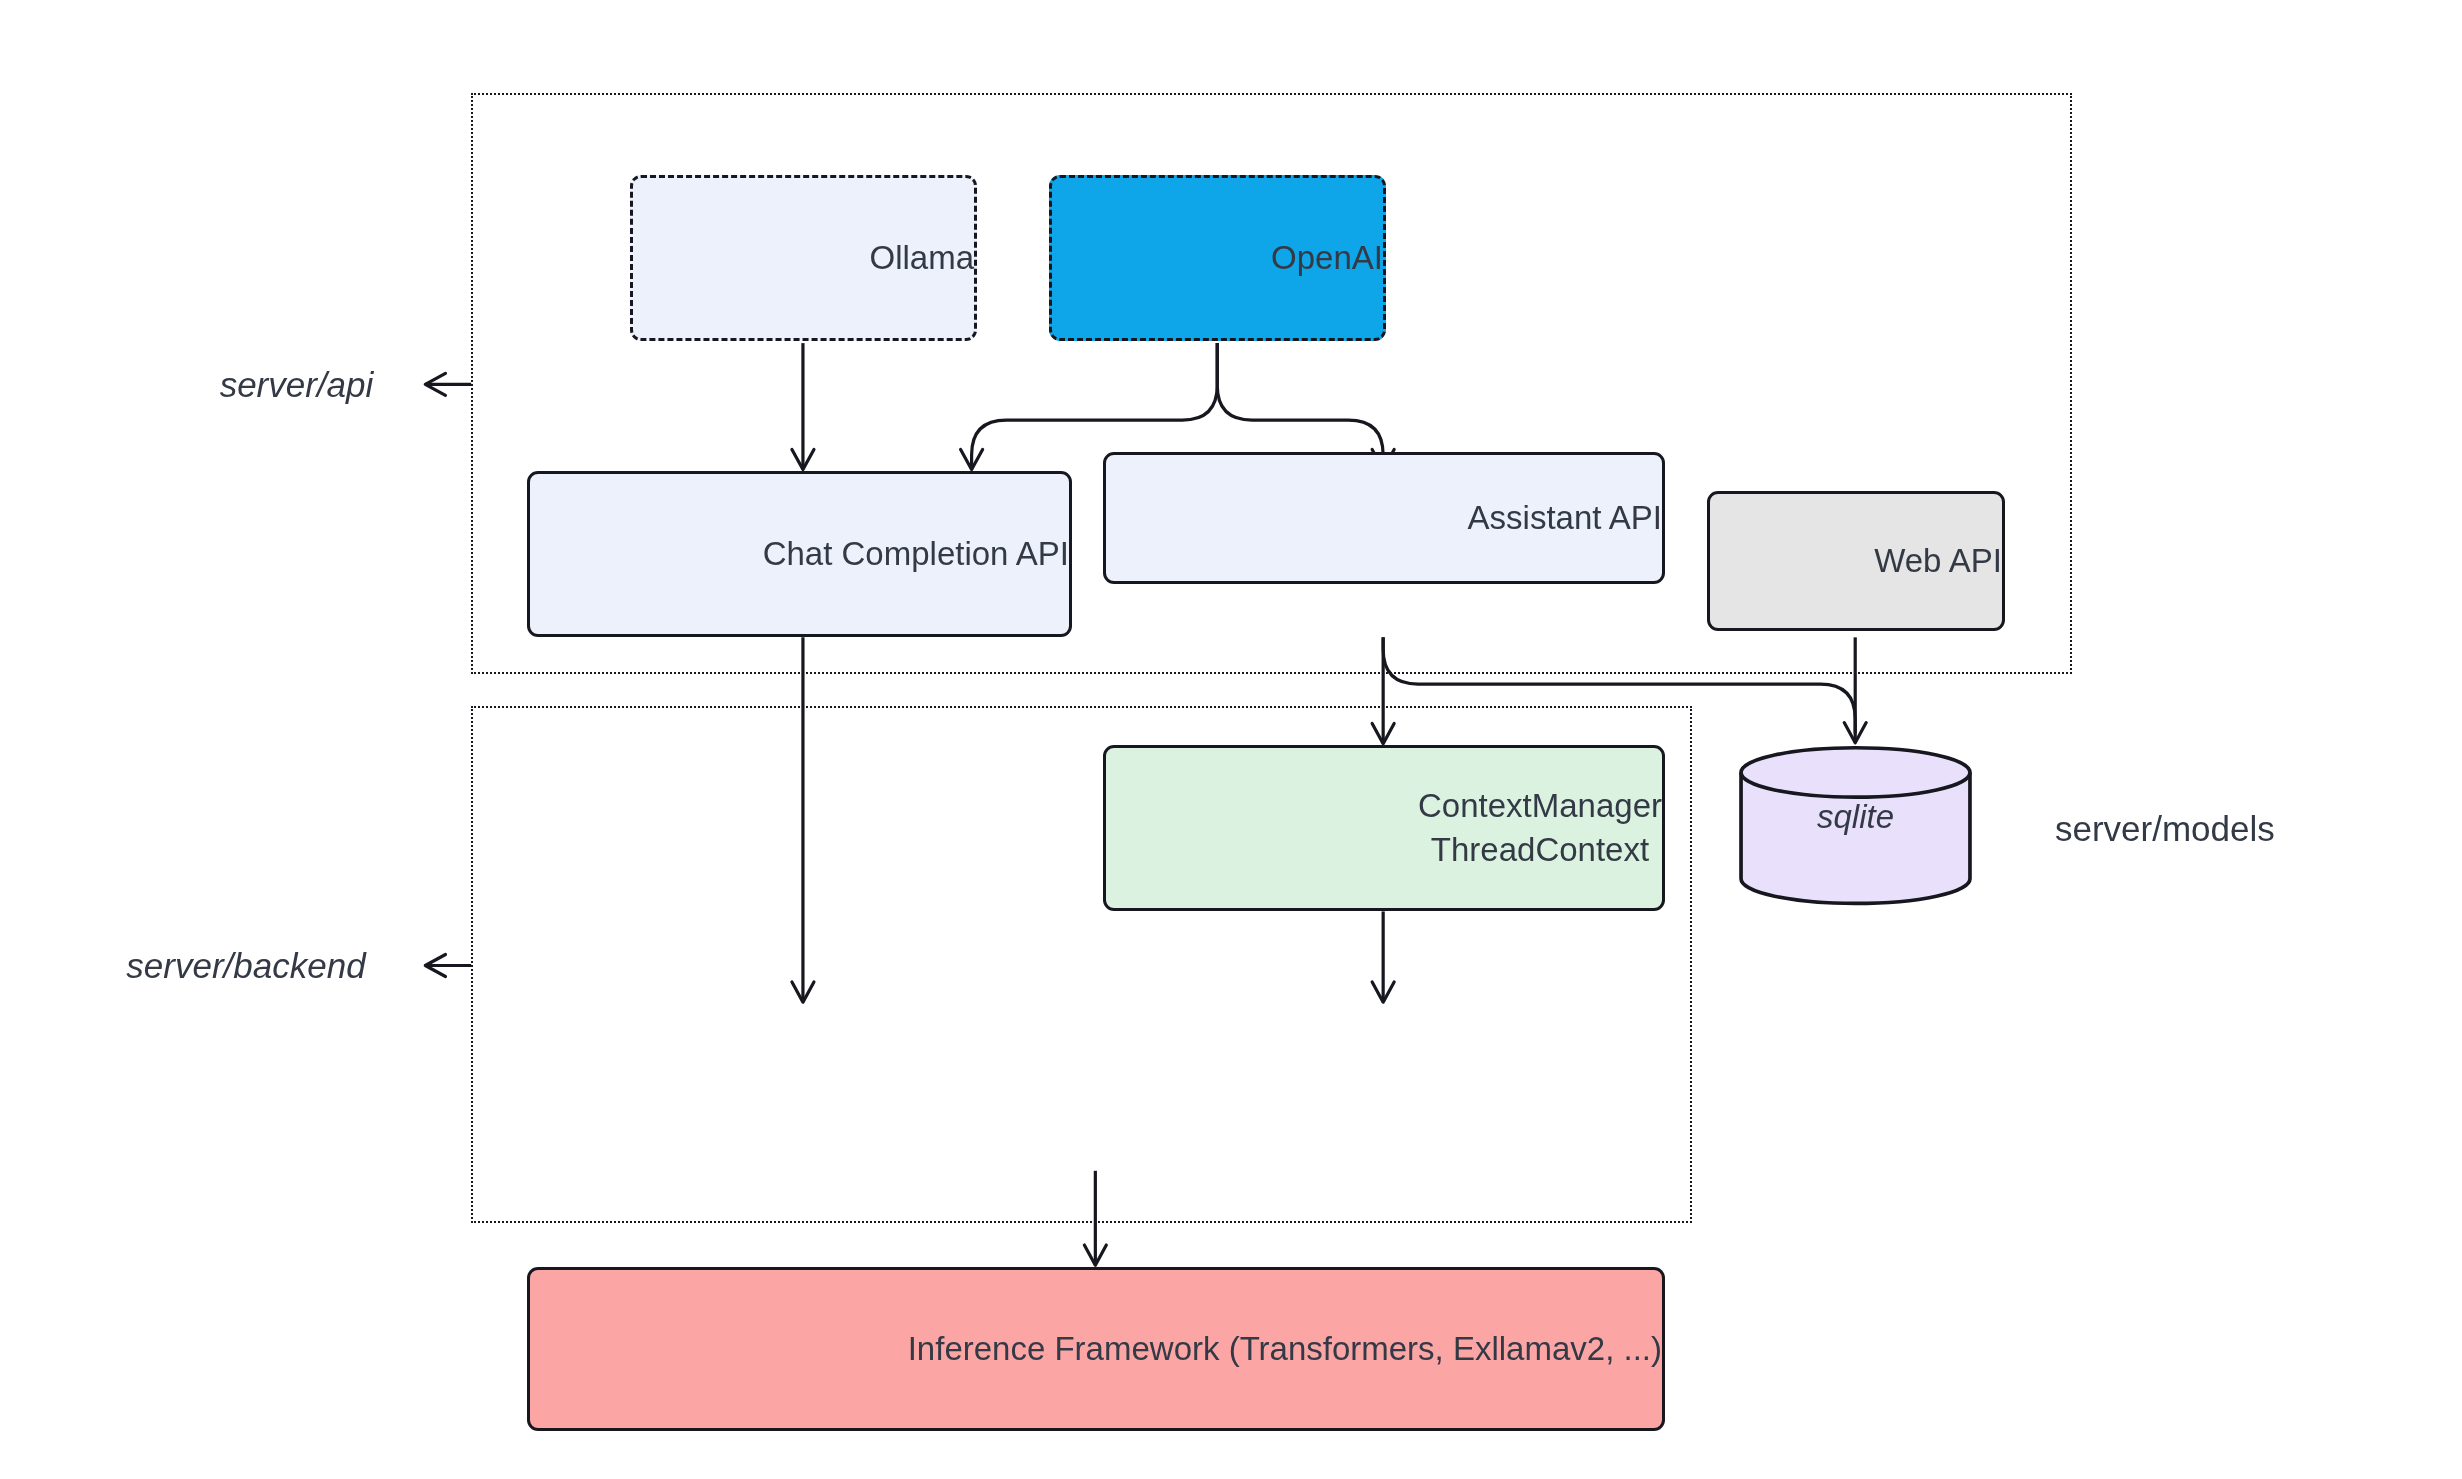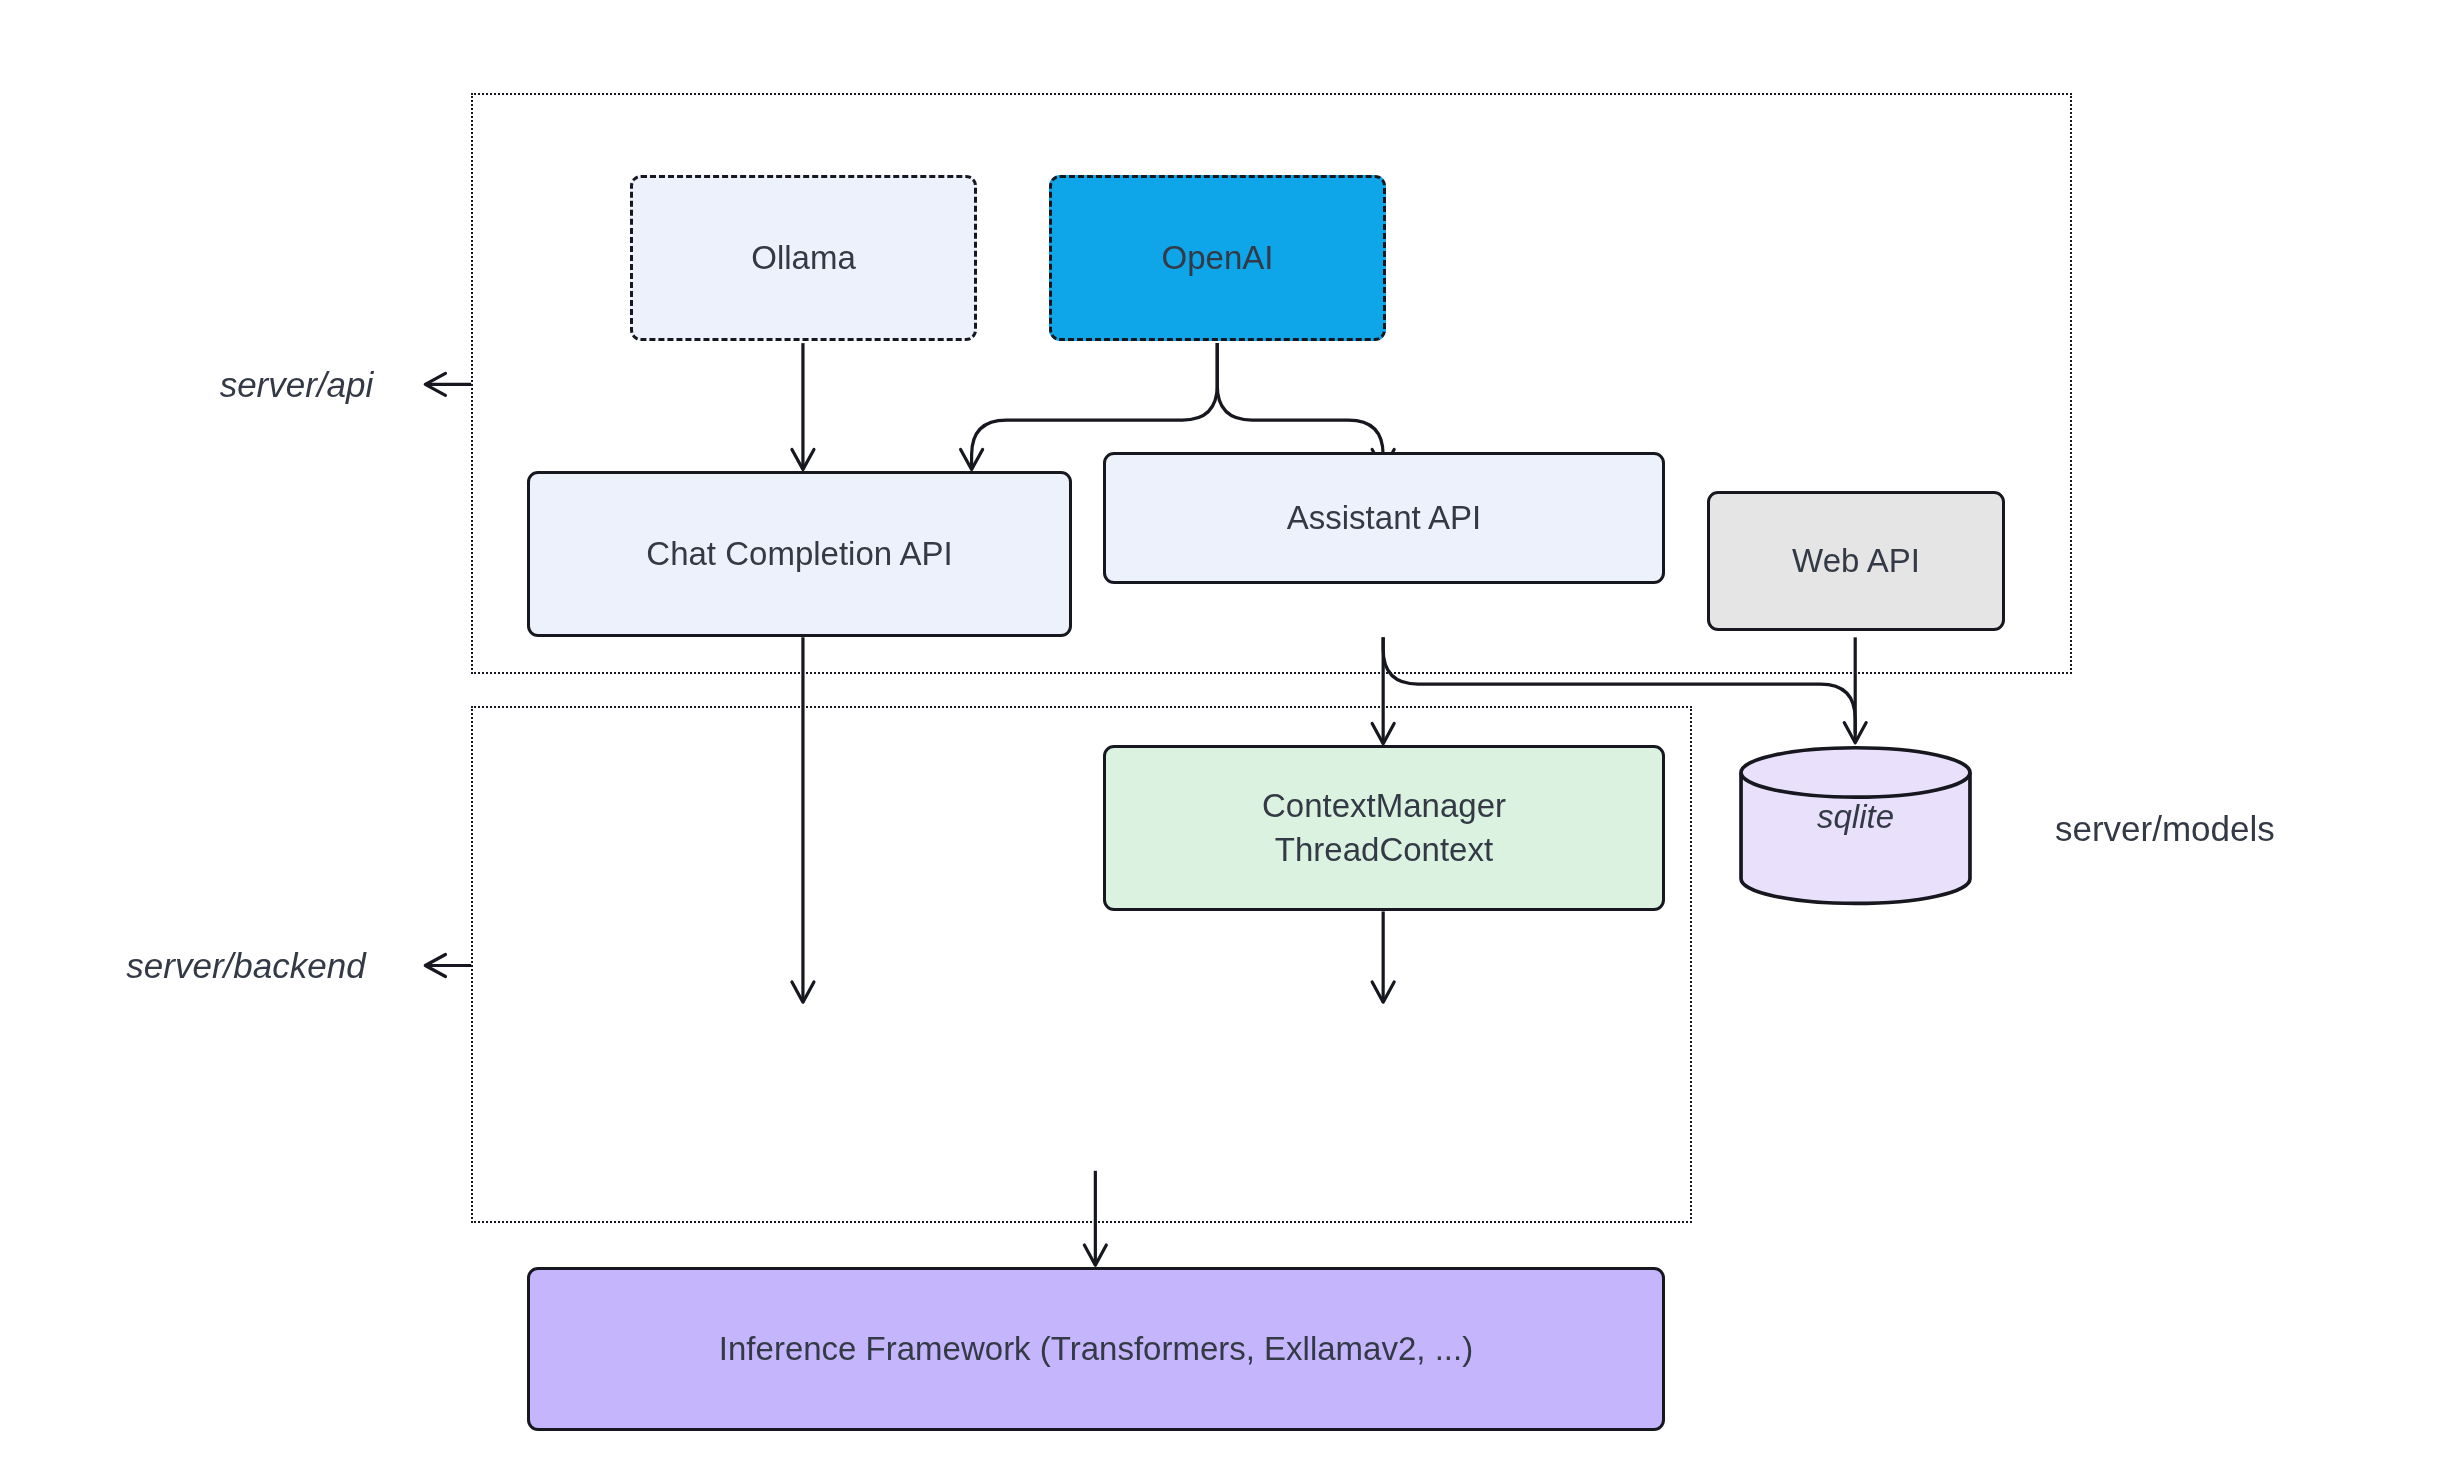--- a/index.html
+++ b/index.html
@@ -11,21 +11,21 @@
     color:#333a46;
     overflow:hidden;
   }
   .group{
     position:absolute;
     border:2.8px dotted #16171f;
     background:transparent;
   }
   .node{
     position:absolute;
-    display:flex;align-items:center;justify-content:center;
+    display:flex;align-items:center;justify-content:flex-end;
     text-align:center;
     border:3.2px solid #16171f;
     border-radius:11px;
     font-size:33px;
     line-height:1.32;
     box-sizing:border-box;
     background:#ecf1fb;
   }
   .node.dashed{border-style:dashed;}
   .side-label{
@@ -105,18 +105,18 @@
 
   <div class="cyl" style="left:1737px;top:745px;width:237px;height:163px;">
     <svg width="237" height="163" viewBox="0 0 258 178">
       <path d="M4,30 V146 A125,27 0 0 0 254,146 V30" stroke="#16171f" stroke-width="4" fill="#e9e1fb"></path>
       <ellipse cx="129" cy="30" rx="125" ry="27" stroke="#16171f" stroke-width="4" fill="#e9e1fb"></ellipse>
     </svg>
     <div class="cyl-label">sqlite</div>
   </div>
 
 
-  <div class="node" style="left: 527px; top: 1267px; width: 1138px; height: 164px; background-color: #c4b5fd;">
+  <div class="node" style="left: 527px; top: 1267px; width: 1138px; height: 164px; background-color: #fca5a5;">
     <span>Inference Framework (Transformers, Exllamav2, ...)</span>
   </div>
 
 </div>
 
 
 </body></html>

